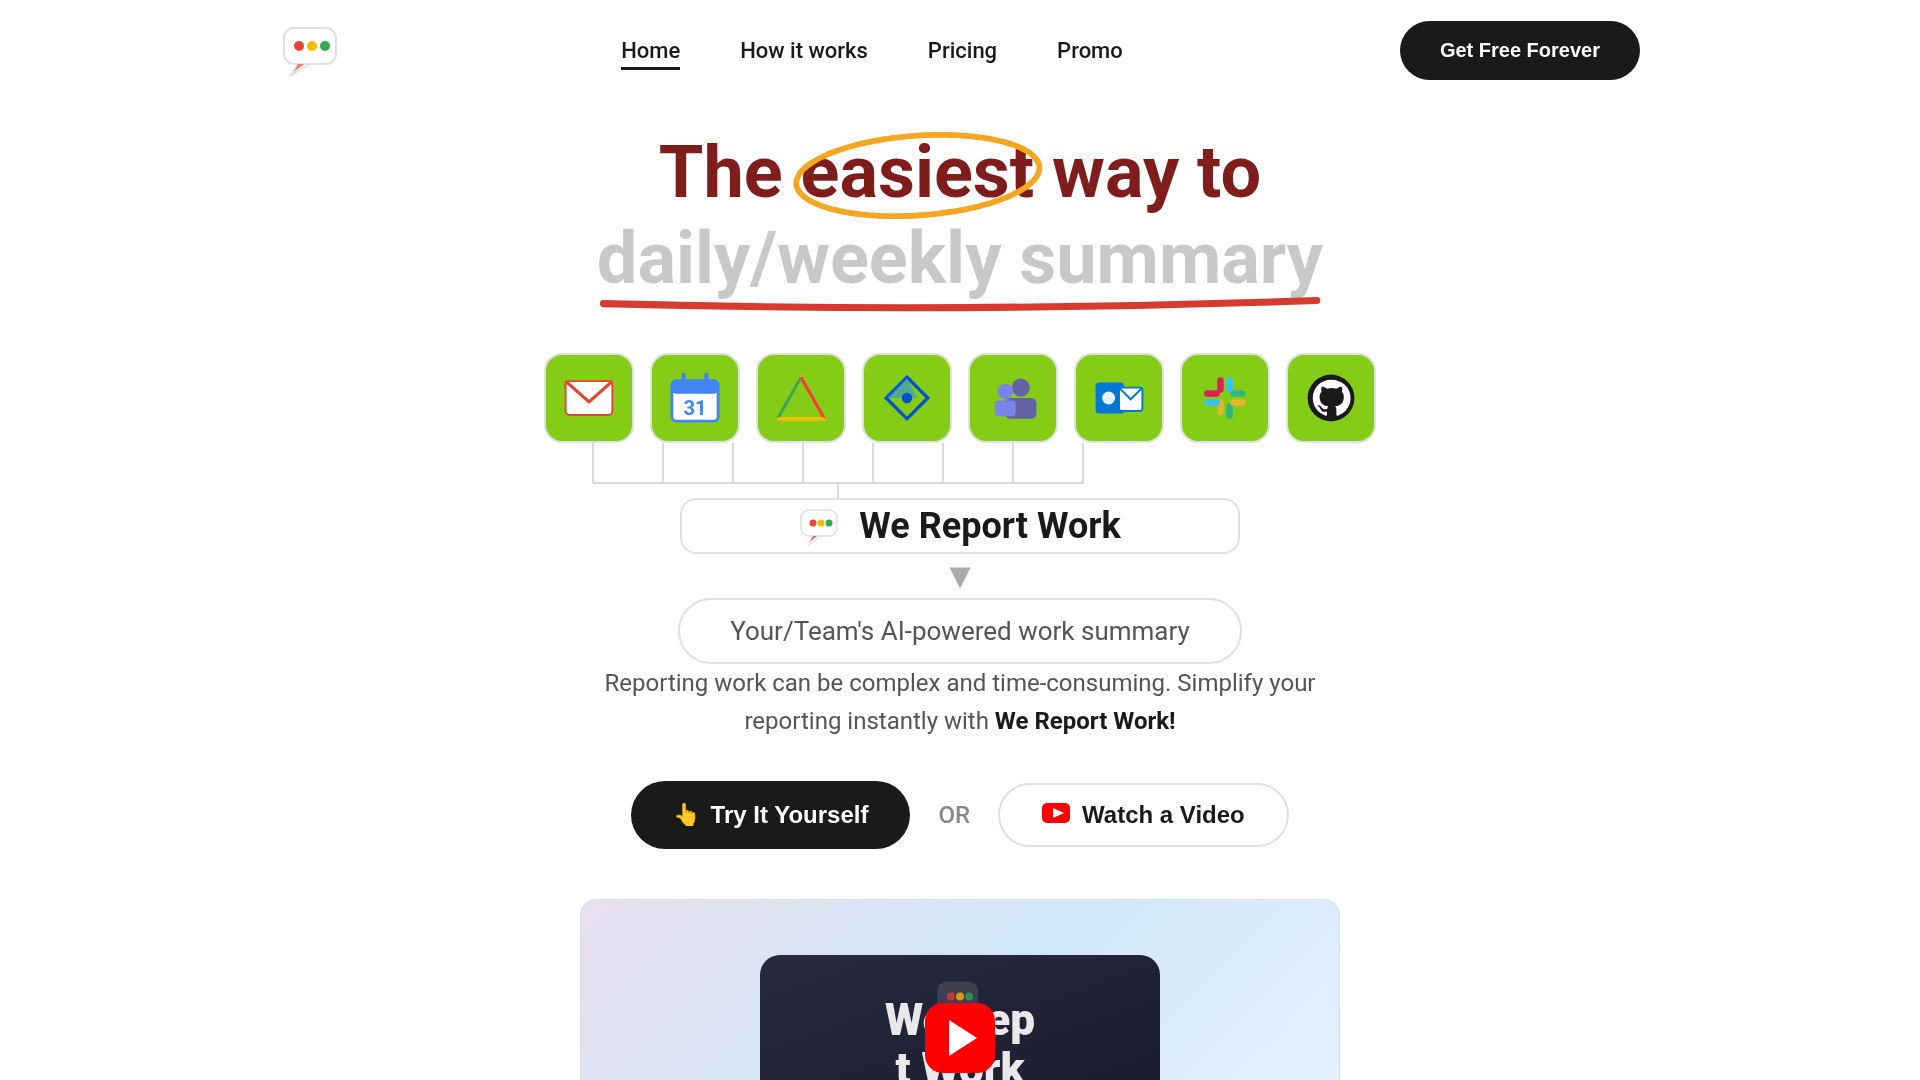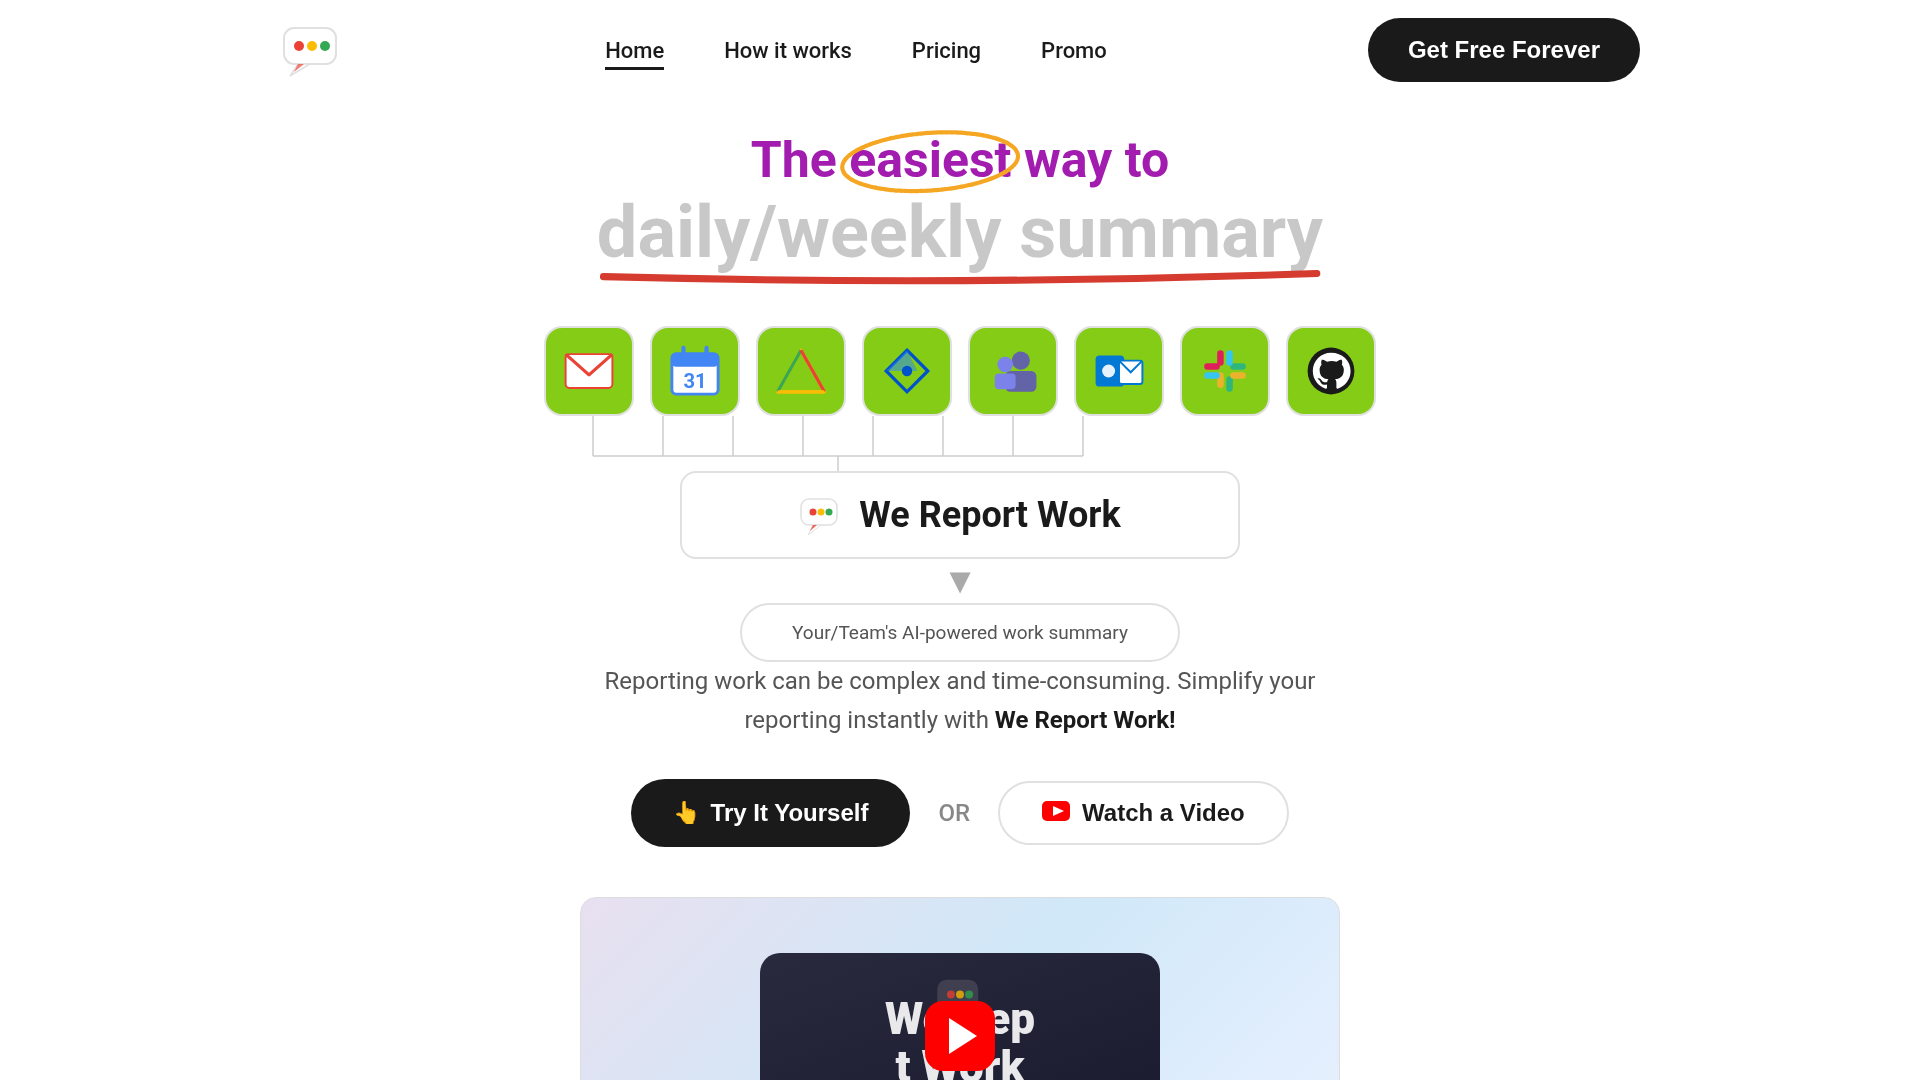--- a/index.html
+++ b/index.html
@@ -44,38 +44,38 @@
     .nav-links .active {
       border-bottom: 3px solid #1a1a1a;
       padding-bottom: 4px;
     }
     .btn-get-free {
       background: #1a1a1a;
       color: #fff;
       border: none;
       border-radius: 50px;
       padding: 18px 40px;
-      font-size: 24px;
+      font-size: 20px;
       font-weight: 600;
       cursor: pointer;
     }
 
     
     .hero {
       display: flex;
       flex-direction: column;
       align-items: center;
       padding-top: 30px;
       text-align: center;
     }
 
     .hero-title-line1 {
-      font-size: 50px;
+      font-size: 72px;
       font-weight: 700;
-      color: #a21caf;
+      color: #7f1d1d;
       line-height: 1.2;
     }
     .word-easiest {
       position: relative;
       display: inline-block;
     }
     .word-easiest svg.circle-underline {
       position: absolute;
       top: -14px;
       left: -12px;
@@ -123,21 +123,21 @@
       justify-content: center;
       background: #84cc16;
       margin: 0 8px;
       font-size: 40px;
     }
 
     
     .wrw-box {
       border: 2px solid #e0e0e0;
       border-radius: 16px;
-      padding: 20px 80px;
+      padding: 4px 80px;
       display: flex;
       align-items: center;
       gap: 16px;
       font-size: 36px;
       font-weight: 700;
       background: #fff;
       min-width: 560px;
       justify-content: center;
     }
     .wrw-logo-mini {
@@ -151,21 +151,21 @@
       color: #aaa;
       line-height: 1;
       margin: 4px 0;
     }
 
     
     .summary-box {
       border: 2px solid #e0e0e0;
       border-radius: 50px;
       padding: 16px 50px;
-      font-size: 19px;
+      font-size: 26px;
       color: #555;
       background: #fff;
     }
 
     
     .hero-desc {
       font-size: 24px;
       color: #555;
       line-height: 1.6;
       max-width: 760px;

